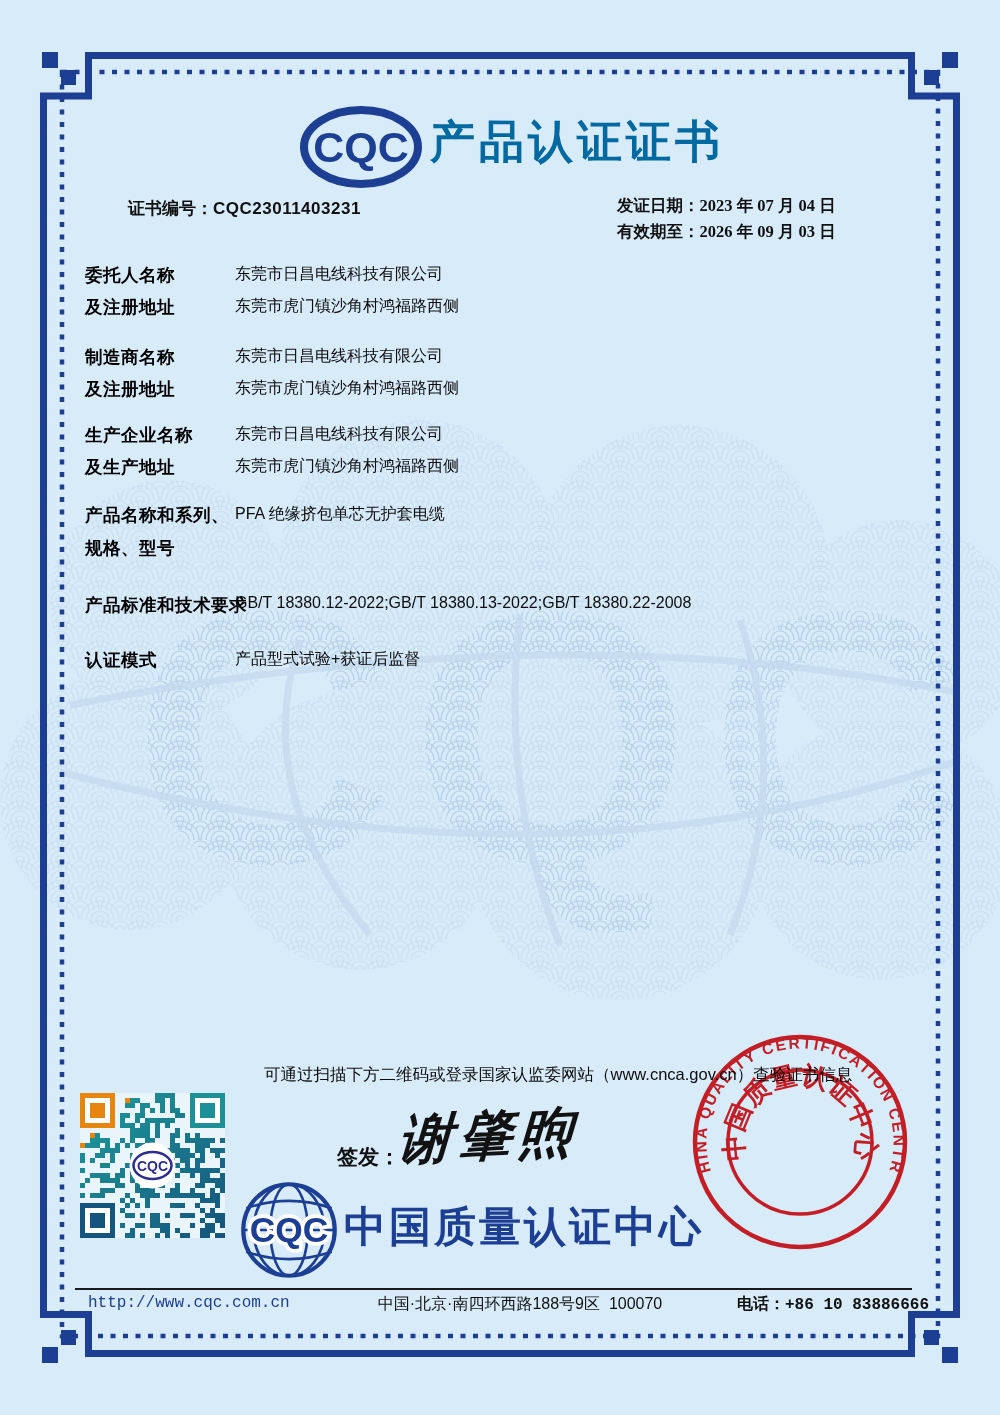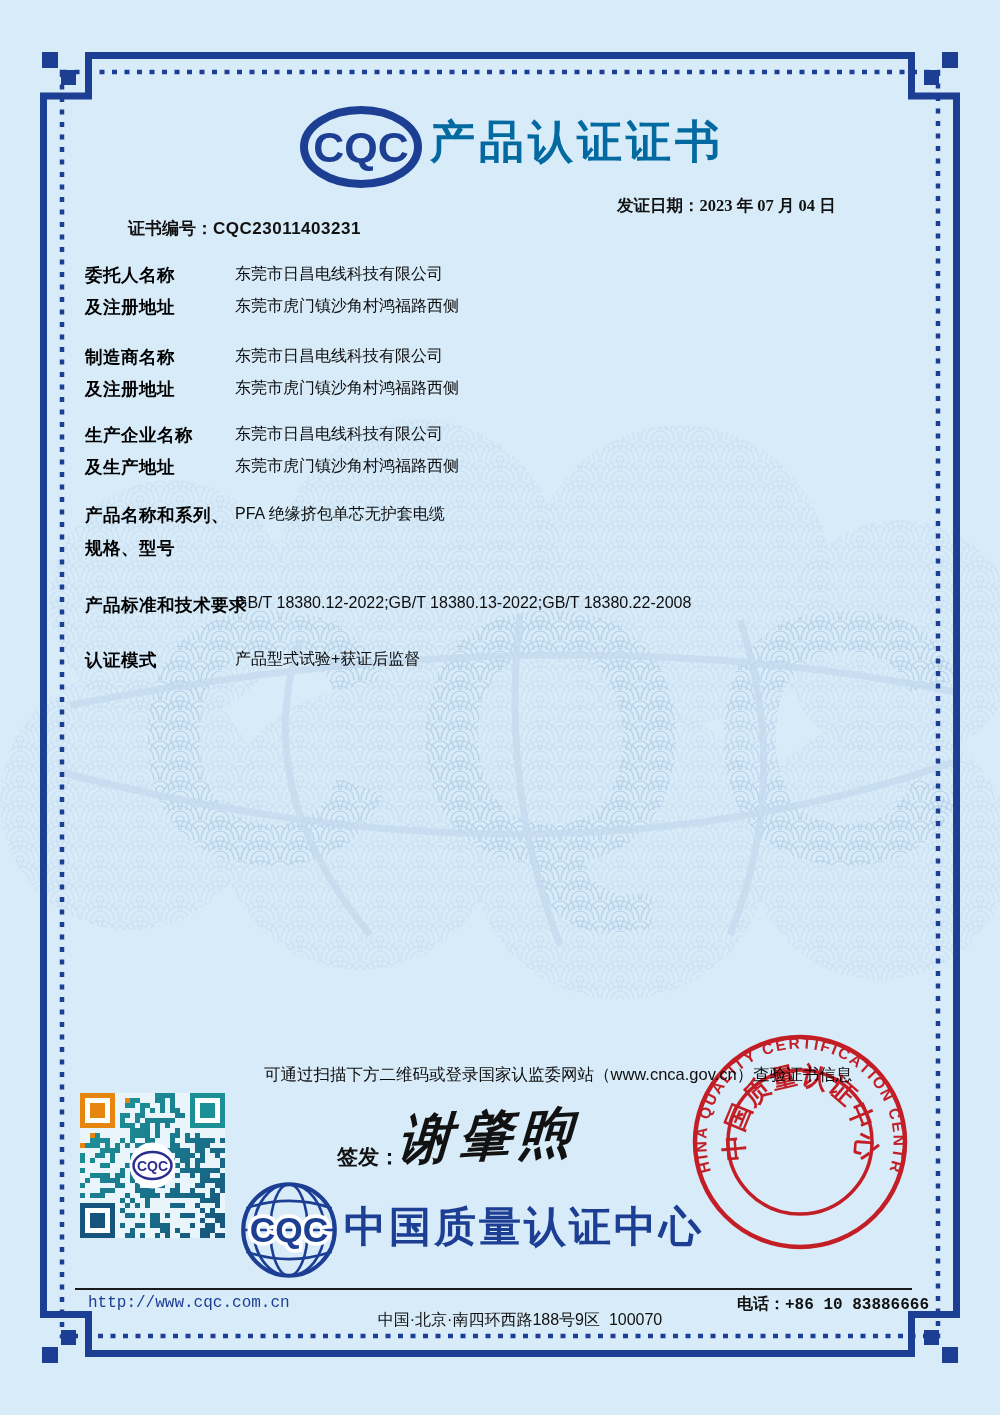--- a/index.html
+++ b/index.html
@@ -3,21 +3,21 @@
 <meta charset="utf-8">
 <style>
   html,body{margin:0;padding:0;background:#9db6c9;}
   .page{position:relative;width:1000px;height:1415px;margin:0 auto;background:#d8ebf9;
         font-family:"Liberation Sans",sans-serif;color:#111;overflow:hidden;}
   .abs{position:absolute;}
   svg{display:block;}
   .layer{position:absolute;left:0;top:0;width:1000px;height:1415px;pointer-events:none;}
 
   .title{left:430px;top:112px;font-size:45px;font-weight:900;letter-spacing:4px;color:#0369a1;}
-  .certno{left:128px;top:197px;font-size:17px;margin-top:20px;}
+  .certno{left:128px;top:197px;font-size:17px;}
   .certno .lbl{font-family:"Liberation Serif",serif;font-weight:700;}
   .certno .val{font-weight:700;letter-spacing:0.5px;}
   .dates{left:617px;top:193px;font-family:"Liberation Serif",serif;font-weight:700;
          font-size:16.5px;line-height:26px;}
 
   .row-label{left:85px;font-size:17.5px;font-weight:700;color:#000;letter-spacing:0.5px;white-space:nowrap;}
   .row-value{left:235px;font-size:16px;color:#0d0d0d;white-space:pre;}
   .models{font-size:15.5px;}
 
   .statement{left:85px;font-family:"Liberation Serif",serif;font-size:16.5px;
@@ -27,21 +27,21 @@
 
   .sign-label{left:337px;top:1143px;font-family:"Liberation Serif",serif;font-size:21px;font-weight:700;}
   .signature{left:398px;top:1100px;font-family:"Liberation Serif",serif;font-size:54px;font-weight:700;
              font-style:italic;transform:rotate(-3deg) skewX(-6deg);color:#121212;letter-spacing:6px;}
 
   .org-name{left:344px;top:1199px;font-size:42px;font-weight:600;letter-spacing:3px;color:#1c3f94;}
 
   .footer-line{left:75px;top:1288px;width:837px;height:2px;background:#1a1a1a;}
   .footer-item{top:1294px;font-size:16px;white-space:pre;}
   .footer-url{left:88px;font-family:"Liberation Mono",monospace;font-weight:400;color:#1c3f94;}
-  .footer-addr{left:520px;transform:translateX(-50%);color:#101010;margin-top:16px;}
+  .footer-addr{left:520px;transform:translateX(-50%);color:#101010;}
   .footer-phone{left:737px;font-family:"Liberation Mono",monospace;font-weight:700;color:#101010;}
 
   .stamp{left:686px;top:1028px;mix-blend-mode:multiply;opacity:0.93;}
 </style>
 </head>
 <body>
 
 <div class="page">
 
   <svg class="layer" width="1000" height="1415" viewBox="0 0 1000 1415">
@@ -104,20 +104,21 @@
     <ellipse cx="65" cy="44" rx="57" ry="37" fill="none" stroke="#1c3f94" stroke-width="8"></ellipse>
     <text x="65" y="59" text-anchor="middle" font-size="43" font-weight="800" fill="#1c3f94" font-family="Liberation Sans, sans-serif">CQC</text>
   </svg>
   <div class="abs title">产品认证证书</div>
 
   <div class="abs certno">
     <span class="lbl">证书编号：</span><span class="val">CQC23011403231</span>
   </div>
   <div class="abs dates">
     <div>发证日期：2023 年 07 月 04 日</div>
+    <div>有效期至：2026 年 09 月 03 日</div>
   </div>
 
   <div class="abs row-label" style="top:263px">委托人名称</div>
   <div class="abs row-value" style="top:264px">东莞市日昌电线科技有限公司</div>
   <div class="abs row-label" style="top:295px">及注册地址</div>
   <div class="abs row-value" style="top:296px">东莞市虎门镇沙角村鸿福路西侧</div>
 
   <div class="abs row-label" style="top:345px">制造商名称</div>
   <div class="abs row-value" style="top:346px">东莞市日昌电线科技有限公司</div>
   <div class="abs row-label" style="top:377px">及注册地址</div>

